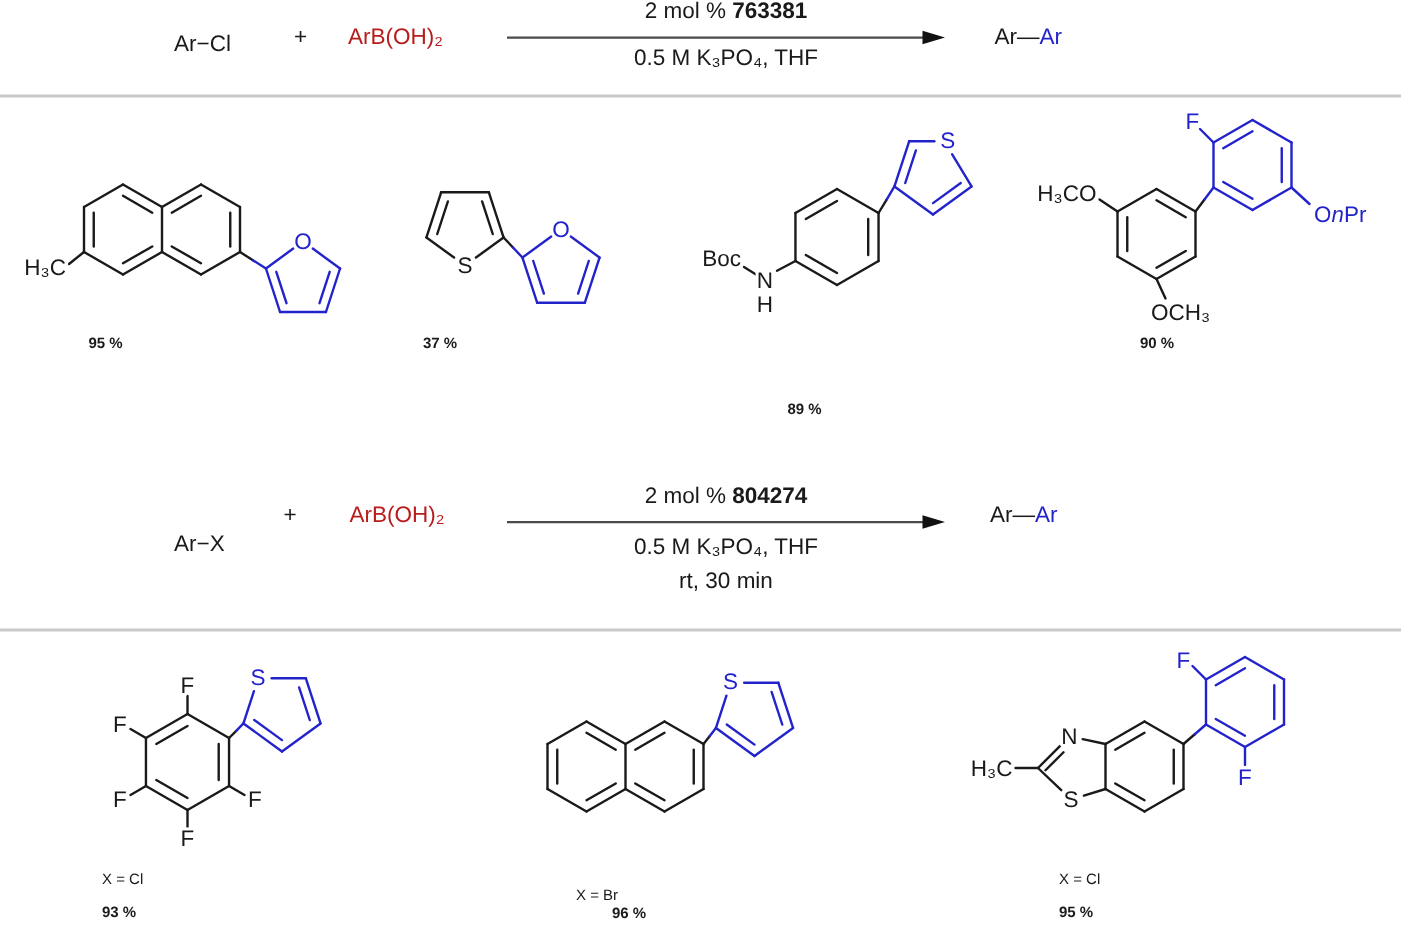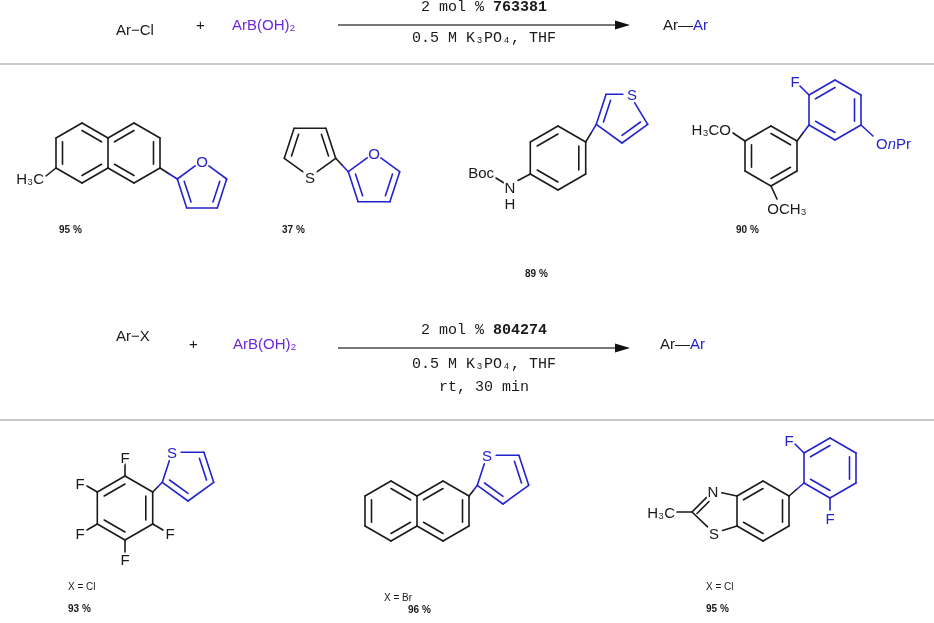--- a/index.html
+++ b/index.html
@@ -1,22 +1,22 @@
 <!DOCTYPE html>
 <html><head>
 <meta charset="utf-8">
 <style>
   html,body{margin:0;padding:0;background:#ffffff;}
   #canvas{
     position:relative;width:934px;height:623px;background:#ffffff;overflow:hidden;
     font-family:"Liberation Sans","DejaVu Sans",sans-serif;color:#1a1a1a;
   }
   .t{position:absolute;font-size:15px;white-space:nowrap;line-height:16px;}
-  .cond{text-align:center;font-family:Liberation Mono, monospace;}
-  .blue{color:#6d28d9;}
+  .cond{text-align:center;}
+  .blue{color:#b91c1c;}
   .divider{position:absolute;left:0;width:934px;height:2px;background:#c9c9c9;}
   .plabel{position:absolute;width:120px;text-align:left;font-size:10px;line-height:17px;}
   .plabel.bold{font-weight:bold;}
   .arrow{position:absolute;}
   .atom{font-size:15px;paint-order:stroke;stroke:#ffffff;stroke-width:4px;stroke-linejoin:round;
         font-family:"Liberation Sans","DejaVu Sans",sans-serif;}
 </style>
 </head>
 <body>
 
@@ -31,21 +31,21 @@
       <line x1="0" y1="7" x2="280" y2="7" stroke="#4a4a4a" stroke-width="1.5"></line>
       <polygon points="277,2.5 292,7 277,11.5" fill="#111111"></polygon>
     </svg>
     <div class="t cond" style="left:338px;top:31px;width:292px">0.5 M K₃PO₄, THF</div>
     <div class="t" style="left:663px;top:17px"><span>Ar</span><span>—</span><span style="color: rgb(35, 35, 204);">Ar</span></div>
   </div>
 
   <div class="divider" style="top:63px"></div>
 
   <div>
-    <div class="t" style="left:116px;top:328px">Ar−X</div>
+    <div class="t" style="left:116px;top:355px">Ar−X</div>
     <div class="t" style="left:189px;top:336px">+</div>
     <div class="t blue" style="left:233px;top:336px">ArB(OH)₂</div>
     <div class="t cond" style="left:338px;top:323px;width:292px"><span>2 mol % </span><span style="font-weight: bold;">804274</span></div>
     <svg class="arrow" style="left:338px;top:341px" width="292" height="14">
       <line x1="0" y1="7" x2="280" y2="7" stroke="#4a4a4a" stroke-width="1.5"></line>
       <polygon points="277,2.5 292,7 277,11.5" fill="#111111"></polygon>
     </svg>
     <div class="t cond" style="left:338px;top:357px;width:292px">0.5 M K₃PO₄, THF</div>
     <div class="t cond" style="left:338px;top:380px;width:292px">rt, 30 min</div>
     <div class="t" style="left:660px;top:336px"><span>Ar</span><span>—</span><span style="color: rgb(35, 35, 204);">Ar</span></div>
@@ -156,21 +156,21 @@
       <line x1="152" y1="15.5" x2="132.5" y2="26.8" stroke="#2323cc" stroke-width="1.6" stroke-linecap="round"></line>
       <line x1="132.5" y1="49.3" x2="152" y2="60.5" stroke="#2323cc" stroke-width="1.6" stroke-linecap="round"></line>
       <line x1="171.5" y1="49.3" x2="171.5" y2="26.8" stroke="#2323cc" stroke-width="1.6" stroke-linecap="round"></line>
       <line x1="126" y1="23" x2="117" y2="14" stroke="#2323cc" stroke-width="1.6" stroke-linecap="round"></line>
       <line x1="178" y1="53" x2="190" y2="64" stroke="#2323cc" stroke-width="1.6" stroke-linecap="round"></line>
       <text x="48" y="57" text-anchor="end" dominant-baseline="central" fill="#1a1a1a" class="atom"><tspan>H₃CO</tspan></text>
       <text x="104" y="136" text-anchor="middle" dominant-baseline="central" fill="#1a1a1a" class="atom"><tspan>OCH₃</tspan></text>
       <text x="112" y="9" text-anchor="middle" dominant-baseline="central" fill="#2323cc" class="atom"><tspan>F</tspan></text>
       <text x="193" y="71" text-anchor="start" dominant-baseline="central" fill="#2323cc" class="atom"><tspan>O</tspan><tspan font-style="italic">n</tspan><tspan>Pr</tspan></text>
     </svg>
-    <div class="plabel bold" style="left: 736px; top: 221px;">90 %</div>
+    <div class="plabel bold" style="left: 760px; top: 221px;">90 %</div>
     <svg width="230" height="150" style="position: absolute; left: 40px; top: 436px; overflow: visible;">
       <line x1="85" y1="40" x2="57.3" y2="56" stroke="#1a1a1a" stroke-width="1.6" stroke-linecap="round"></line>
       <line x1="57.3" y1="56" x2="57.3" y2="88" stroke="#1a1a1a" stroke-width="1.6" stroke-linecap="round"></line>
       <line x1="57.3" y1="88" x2="85" y2="104" stroke="#1a1a1a" stroke-width="1.6" stroke-linecap="round"></line>
       <line x1="85" y1="104" x2="112.7" y2="88" stroke="#1a1a1a" stroke-width="1.6" stroke-linecap="round"></line>
       <line x1="112.7" y1="88" x2="112.7" y2="56" stroke="#1a1a1a" stroke-width="1.6" stroke-linecap="round"></line>
       <line x1="112.7" y1="56" x2="85" y2="40" stroke="#1a1a1a" stroke-width="1.6" stroke-linecap="round"></line>
       <line x1="85" y1="48" x2="64.2" y2="60" stroke="#1a1a1a" stroke-width="1.6" stroke-linecap="round"></line>
       <line x1="64.2" y1="84" x2="85" y2="96" stroke="#1a1a1a" stroke-width="1.6" stroke-linecap="round"></line>
       <line x1="105.8" y1="84" x2="105.8" y2="60" stroke="#1a1a1a" stroke-width="1.6" stroke-linecap="round"></line>

